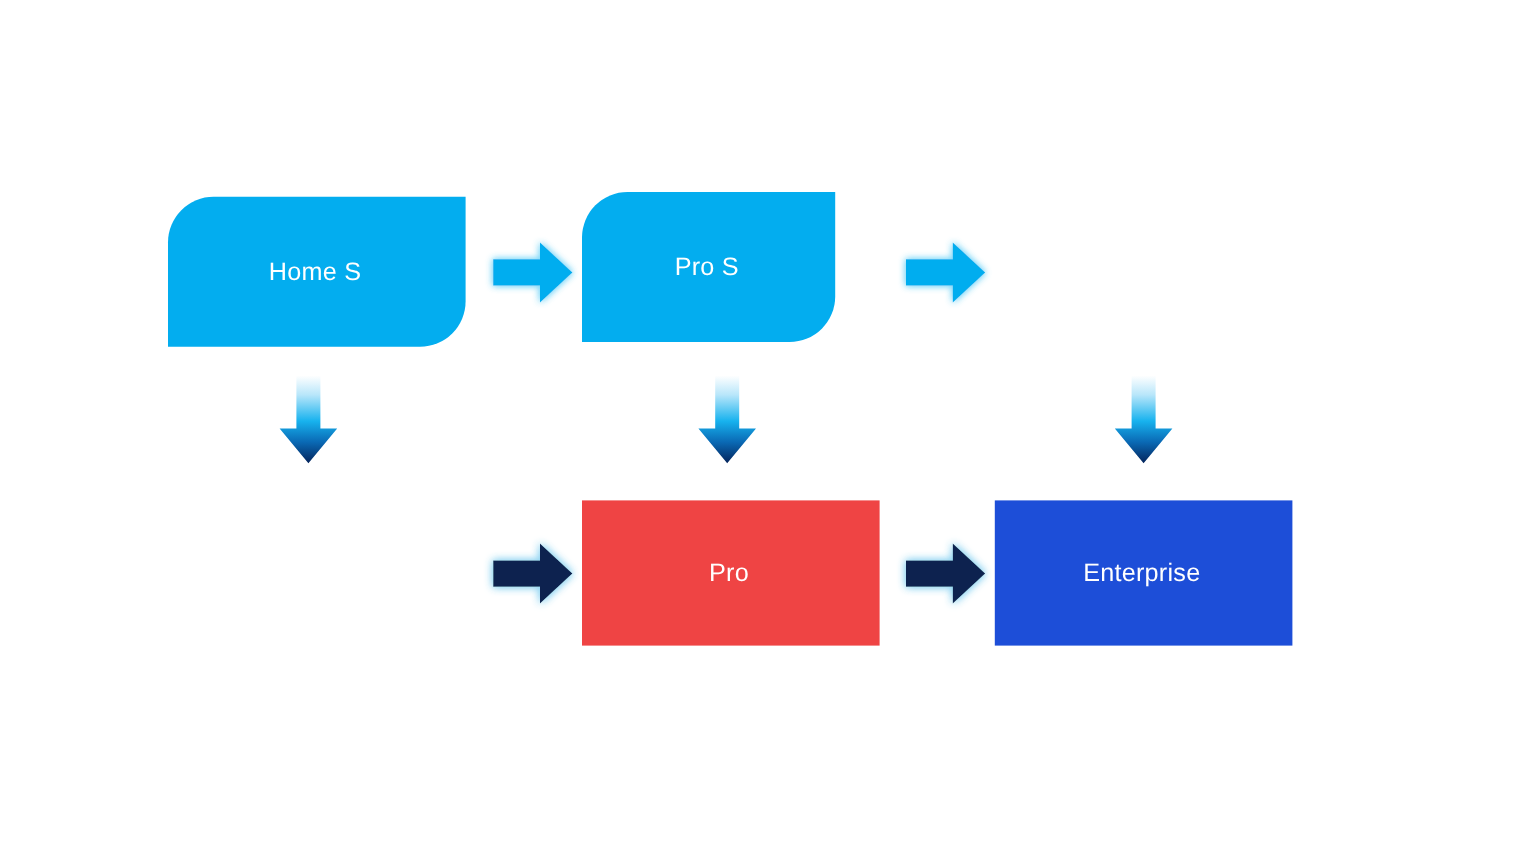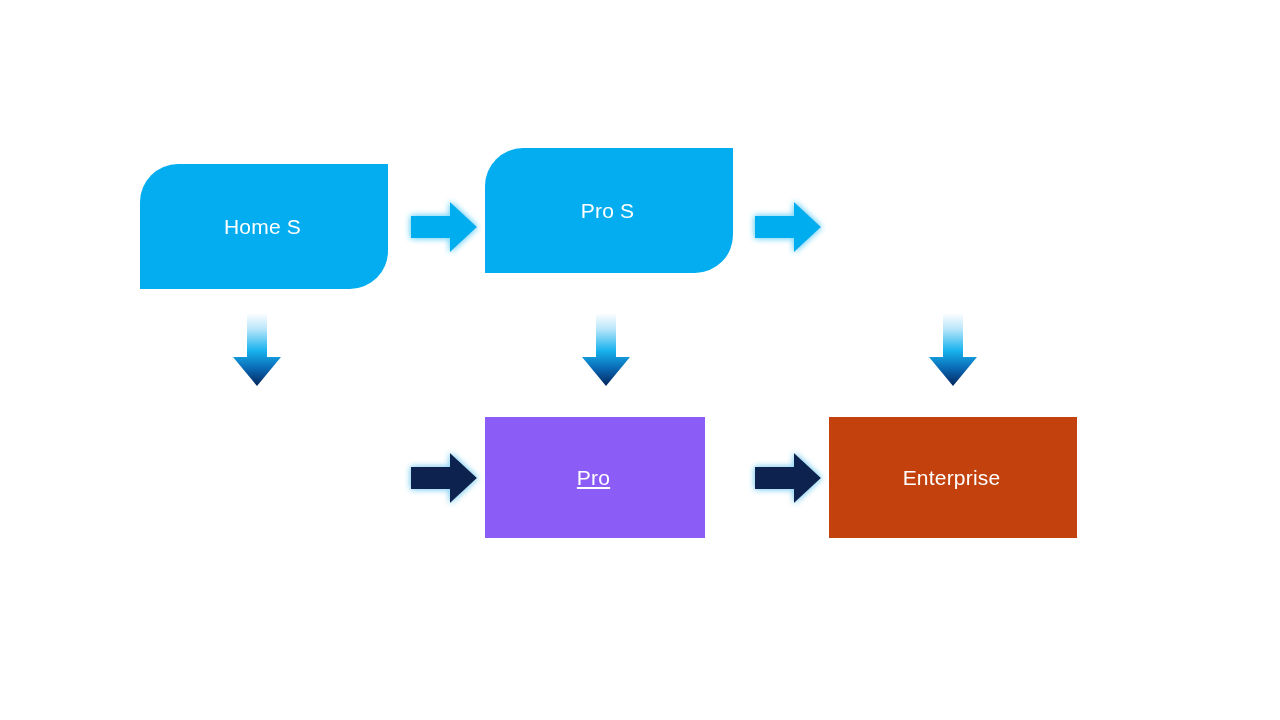--- a/index.html
+++ b/index.html
@@ -73,21 +73,21 @@
 </style>
 </head>
 <body>
 
 <div id="canvas">
 
   <div class="node tier-service" style="left:140px; top:164px; width:248px; height:125px; background:#03ADEF;">
     <span class="node-label">Home S</span>
   </div>
 
-  <div class="node tier-service" style="left:485px; top:148px; width:248px; height:125px; background:#03ADEF;">
+  <div class="node tier-service" style="left:485px; top:160px; width:211px; height:125px; background:#03ADEF;">
     <span class="node-label">Pro S</span>
   </div>
 
 
   <div class="h-arrow" style="left:409px; top:199px; width:70px; height:56px;">
     <svg width="70" height="56" viewBox="0 0 70 56" xmlns="http://www.w3.org/2000/svg">
       <defs>
         <filter id="glowLight1" x="-60%" y="-60%" width="220%" height="220%">
           <feGaussianBlur in="SourceGraphic" stdDeviation="3.2" result="b"></feGaussianBlur>
           <feFlood flood-color="#7FD8F8" flood-opacity="0.95" result="c"></feFlood>
@@ -160,25 +160,25 @@
           <stop offset="52%" stop-color="#17B2EE"></stop>
           <stop offset="76%" stop-color="#0A69B4"></stop>
           <stop offset="100%" stop-color="#04245C"></stop>
         </linearGradient>
       </defs>
       <polygon points="15,0 35,0 35,44 49,44 25,73 1,44 15,44" fill="url(#vgrad3)"></polygon>
     </svg>
   </div>
 
 
-  <div class="node tier-product" style="left:485px; top:417px; width:220px; height:121px; background:#8b5cf6;text-decoration:underline;">
+  <div class="node tier-product" style="left:485px; top:417px; width:248px; height:121px; background:#ef4444;">
     <span class="node-label">Pro</span>
   </div>
 
-  <div class="node tier-product" style="left:829px; top:417px; width:248px; height:121px; background:#c2410c;align-items:center;">
+  <div class="node tier-product" style="left:829px; top:417px; width:248px; height:121px; background:#1d4ed8;align-items:center;">
     <span class="node-label">Enterprise</span>
   </div>
 
   <div class="h-arrow" style="left:409px; top:450px; width:70px; height:56px;">
     <svg width="70" height="56" viewBox="0 0 70 56" xmlns="http://www.w3.org/2000/svg">
       <defs>
         <filter id="glowDark1" x="-60%" y="-60%" width="220%" height="220%">
           <feGaussianBlur in="SourceGraphic" stdDeviation="3.4" result="b"></feGaussianBlur>
           <feFlood flood-color="#8FD4F2" flood-opacity="0.95" result="c"></feFlood>
           <feComposite in="c" in2="b" operator="in" result="g"></feComposite>

